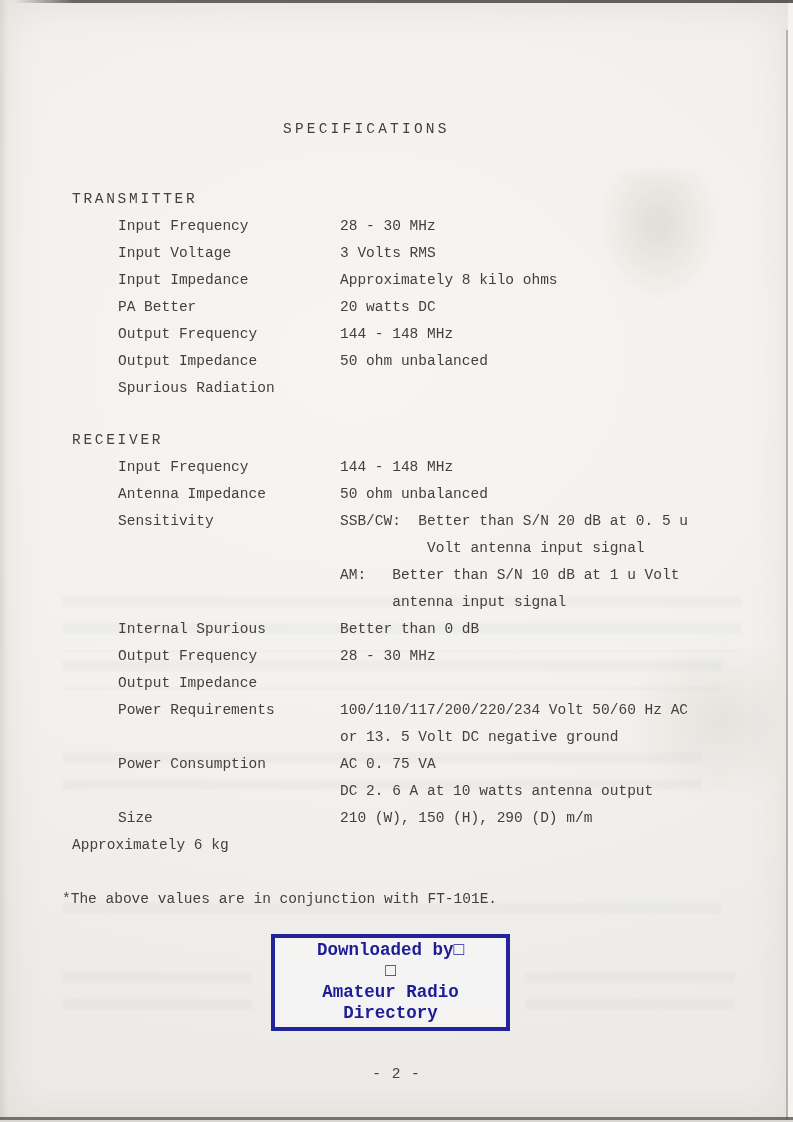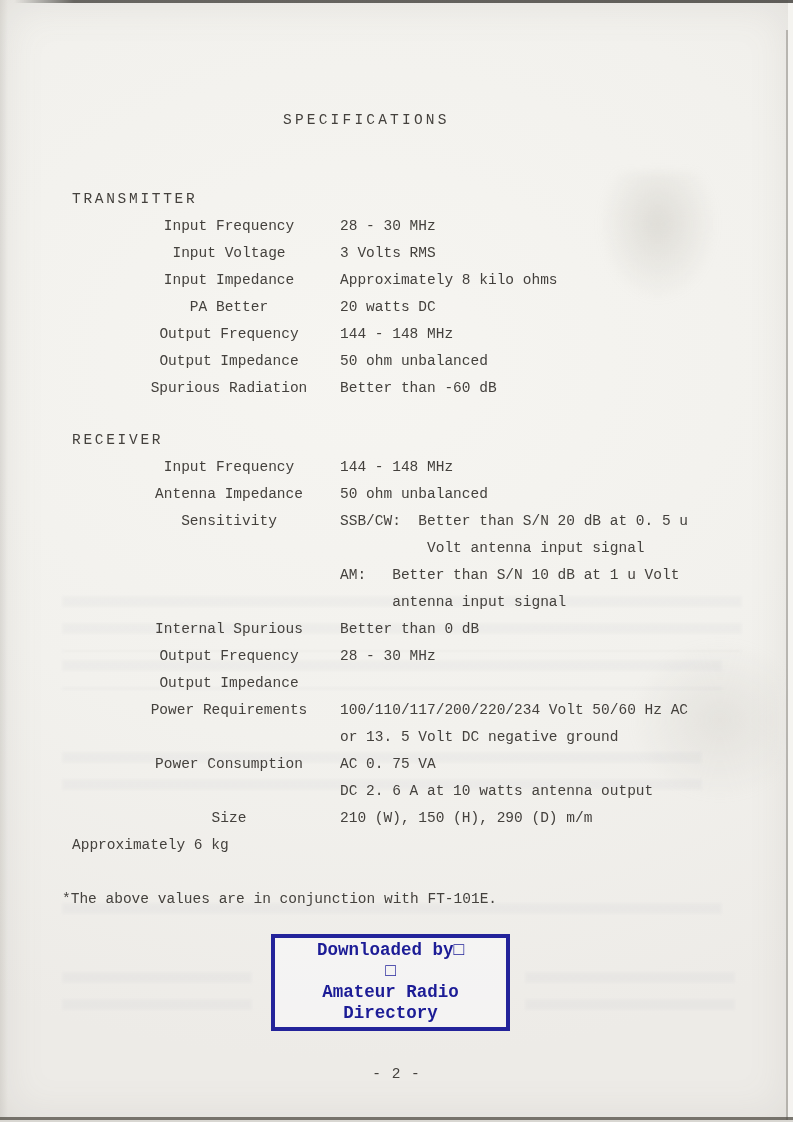--- a/index.html
+++ b/index.html
@@ -26,26 +26,26 @@
   
   .smudge{position:absolute;filter:blur(1.6px);opacity:.55;
     background:repeating-linear-gradient(180deg,rgba(125,130,150,.085) 0 11px,rgba(125,130,150,0) 11px 27px);}
   .s1{left:62px;top:596px;width:680px;height:56px;}
   .s2{left:62px;top:660px;width:660px;height:30px;}
   .s3{left:62px;top:752px;width:640px;height:42px;}
   .s4{left:62px;top:903px;width:660px;height:26px;}
   .s5{left:62px;top:972px;width:190px;height:44px;}
   .s6{left:525px;top:972px;width:210px;height:44px;}
   
-  .title{position:absolute;top:112px;left:283px;font-size:14.5px;letter-spacing:3.2px;white-space:pre;}
+  .title{position:absolute;top:121px;left:283px;font-size:14.5px;letter-spacing:3.2px;white-space:pre;}
   .content{position:absolute;top:186px;left:72px;width:660px;}
   .heading{line-height:27px;font-size:14.5px;letter-spacing:2.7px;white-space:pre;}
   .section2{margin-top:25px;}
   .row{display:flex;align-items:flex-start;}
-  .label{flex:0 0 222px;padding-left:46px;line-height:27px;font-size:14.5px;white-space:pre;text-align:center;}
+  .label{flex:0 0 222px;padding-left:46px;line-height:27px;font-size:14.5px;white-space:pre;}
   .value{flex:1;}
   .line{line-height:27px;font-size:14.5px;white-space:pre;}
   .footnote{position:absolute;top:886px;left:62px;line-height:27px;font-size:14.5px;white-space:pre;}
   .pagenum{position:absolute;top:1066px;left:0;right:0;text-align:center;font-size:14.5px;letter-spacing:1px;white-space:pre;}
   
   .stamp{
     position:absolute;top:934px;left:271px;width:239px;
     box-sizing:border-box;border:4px solid #23239a;
     background:rgba(250,250,252,.55);
     text-align:center;padding:2px 0 3px 0;
@@ -109,23 +109,20 @@
           </div>
         </div>
         <div class="row">
           <div class="label">Output Impedance</div>
           <div class="value">
             <div class="line">50 ohm unbalanced</div>
           </div>
         </div>
         <div class="row">
           <div class="label">Spurious Radiation</div>
-          <div class="value">
-            <div class="line">Better than -60 dB</div>
-          </div>
         </div>
       </div>
       <div class="section section2">
         <div class="heading">RECEIVER</div>
         <div class="row">
           <div class="label">Input Frequency</div>
           <div class="value">
             <div class="line">144 - 148 MHz</div>
           </div>
         </div>

